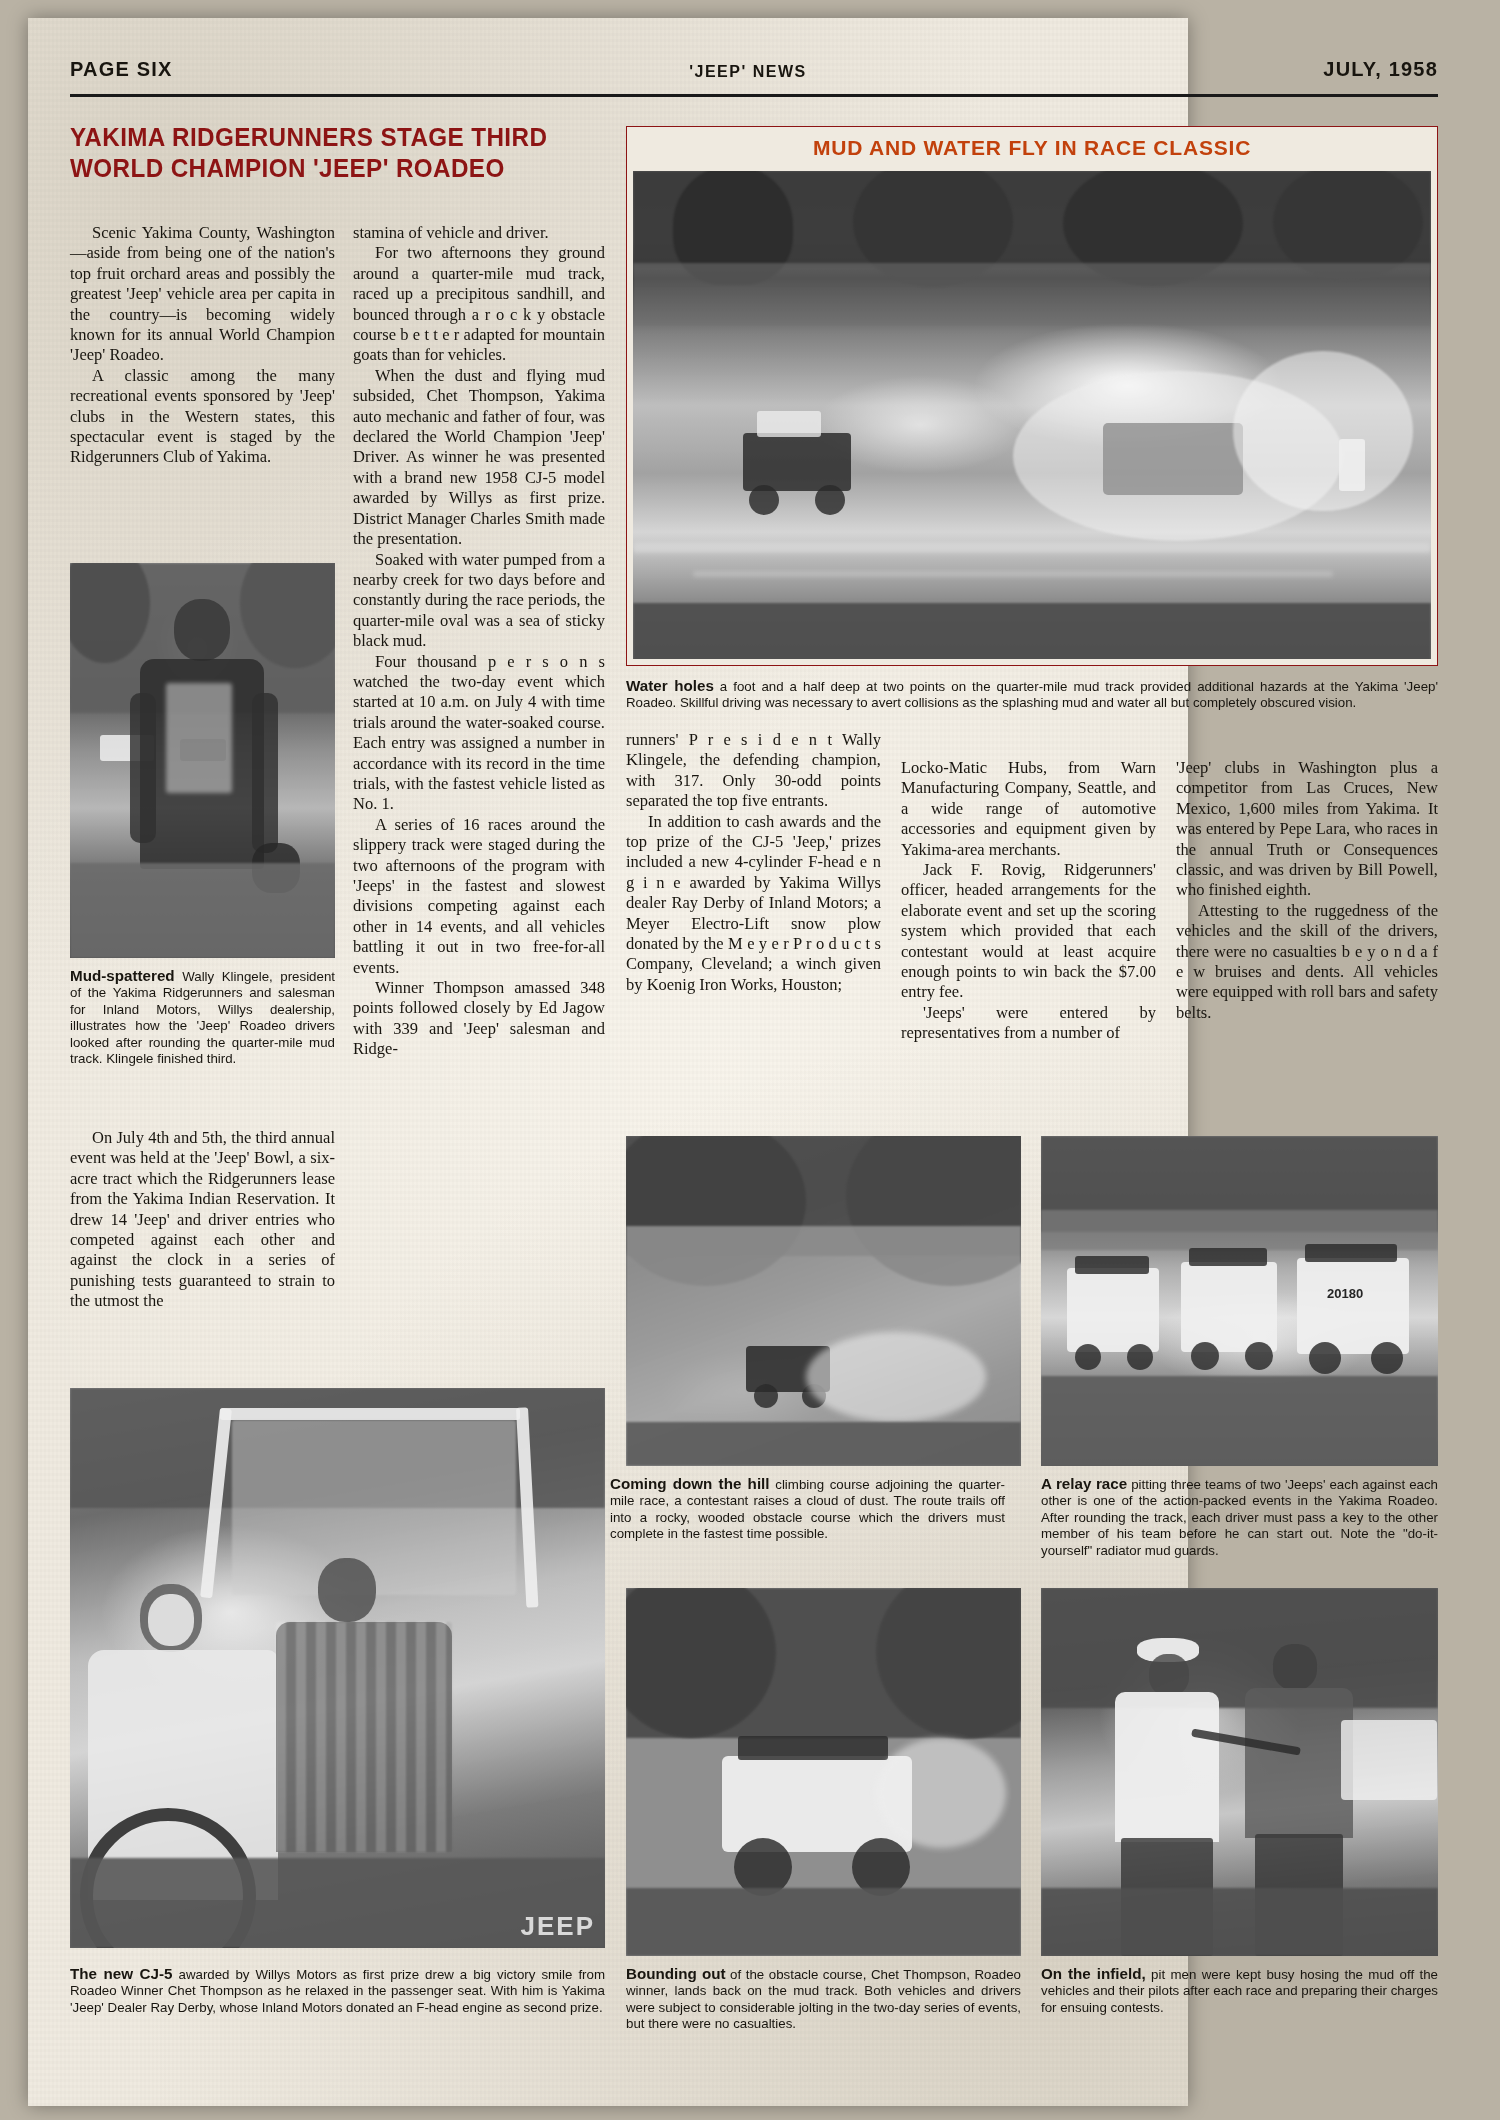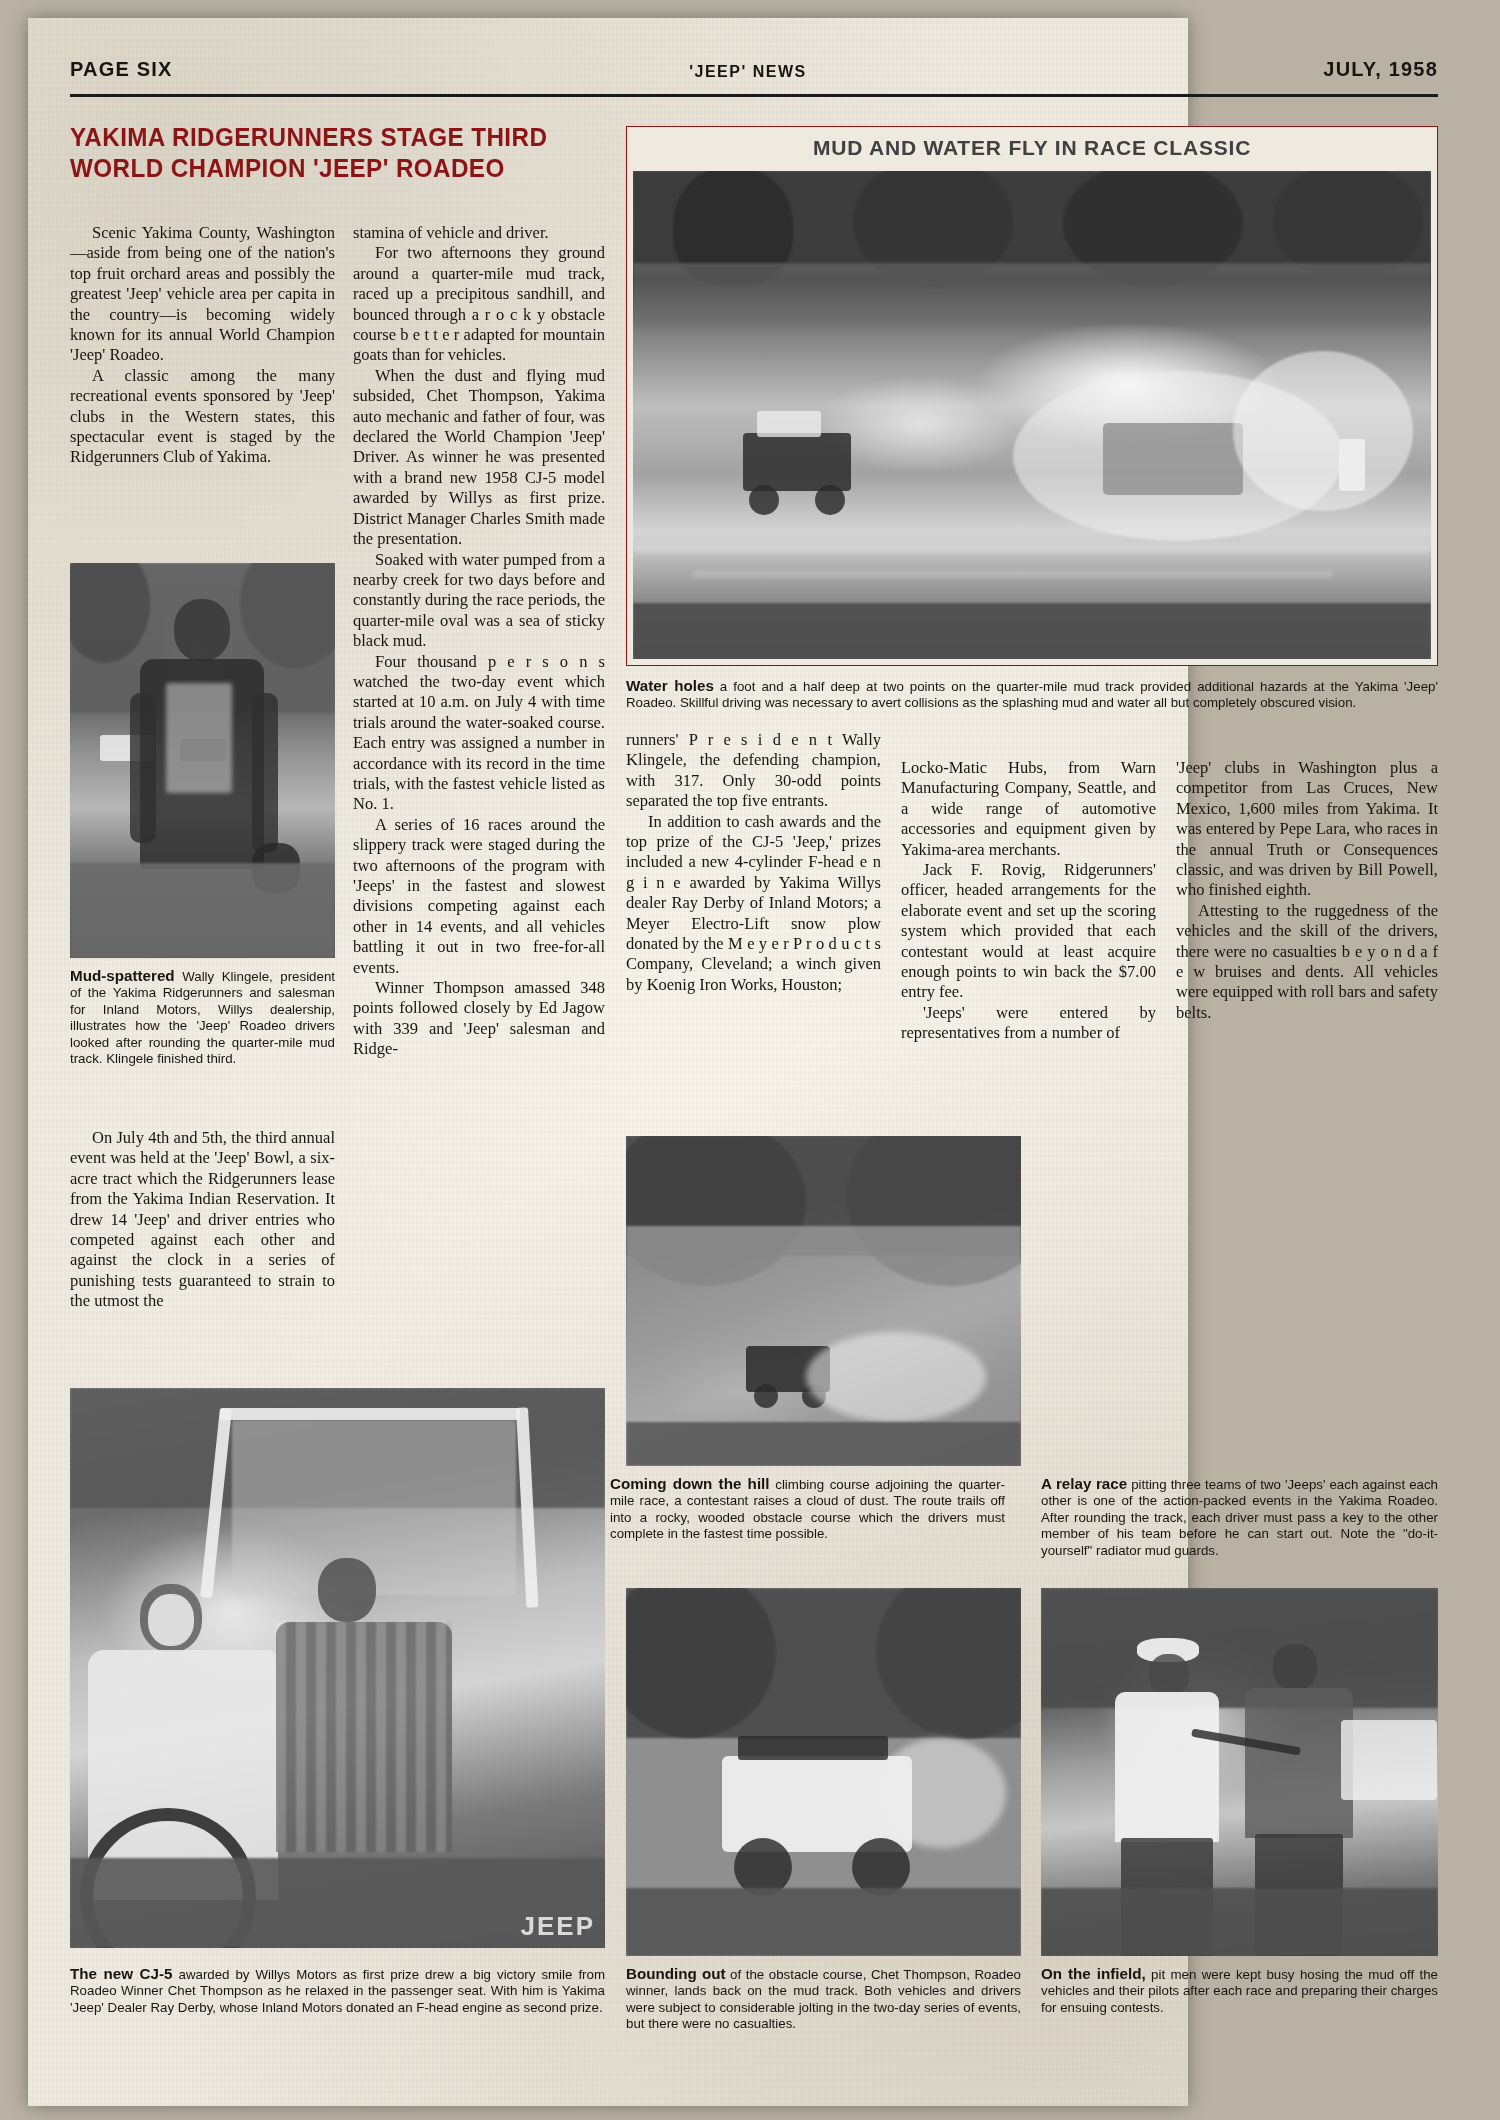--- a/index.html
+++ b/index.html
@@ -79,21 +79,21 @@
   
   #topphoto-wrap{
     position:absolute;left:598px;top:108px;width:812px;height:540px;
     border:1.5px solid #8d1414;
     box-sizing:border-box;
     background:#efeae0;
   }
   #topphoto-title{
     font-family:"Liberation Sans", sans-serif;
     font-weight:bold;font-size:21px;letter-spacing:.8px;
-    text-align:center;color:#404040;
+    text-align:center;color:#c2410c;
     padding:9px 0 7px;
   }
   #topphoto{position:absolute;left:6px;top:44px;width:798px;height:488px;}
   
   .scene-water{
     background:
       radial-gradient(ellipse 220px 90px at 62% 44%, rgba(255,255,255,.92) 0%, rgba(255,255,255,0) 70%),
       radial-gradient(ellipse 150px 70px at 36% 52%, rgba(255,255,255,.55) 0%, rgba(255,255,255,0) 70%),
       linear-gradient(180deg,#5d5f54 0%,#6d6f63 14%,#34372f 22%,#7d8177 33%,#b9bcb4 48%,#9ea298 62%,#cfd2cb 74%,#8a8d85 88%,#6f726a 100%);
   }
@@ -282,20 +282,41 @@
     <div class="blob" style="left:176px;top:248px;width:24px;height:24px;border-radius:50%;"></div>
 
     <div class="blob light" style="left:180px;top:196px;width:180px;height:90px;border-radius:50%;opacity:.55;filter:blur(3px);"></div>
     <div class="blob soft" style="left:0;top:286px;width:395px;height:44px;background:#5a5f4b;opacity:.9;border-radius:0;"></div>
   </div>
   <div class="capt" style="left:582px;top:1458px;width:395px;">
     <b>Coming down the hill</b>
     <span>climbing course adjoining the quarter-mile race, a contestant raises a cloud of dust. The route trails off into a rocky, wooded obstacle course which the drivers must complete in the fastest time possible.</span>
   </div>
 
+  <div class="photo scene-relay" style="left:1013px;top:1118px;width:397px;height:330px;">
+    <div class="blob soft" style="left:0;top:0;width:397px;height:96px;background:#4e553e;opacity:.9;border-radius:0;"></div>
+    <div class="blob soft" style="left:0;top:74px;width:397px;height:40px;background:#7b8169;opacity:.7;border-radius:0;"></div>
+
+    <div class="blob light" style="left:26px;top:132px;width:92px;height:84px;opacity:.92;border-radius:4px;"></div>
+    <div class="blob" style="left:34px;top:120px;width:74px;height:18px;"></div>
+    <div class="blob light" style="left:140px;top:126px;width:96px;height:90px;opacity:.92;border-radius:4px;"></div>
+    <div class="blob" style="left:148px;top:112px;width:78px;height:18px;"></div>
+    <div class="blob light" style="left:256px;top:122px;width:112px;height:96px;opacity:.94;border-radius:4px;"></div>
+    <div class="blob" style="left:264px;top:108px;width:92px;height:18px;"></div>
+
+    <div class="blob" style="left:34px;top:208px;width:26px;height:26px;border-radius:50%;"></div>
+    <div class="blob" style="left:86px;top:208px;width:26px;height:26px;border-radius:50%;"></div>
+    <div class="blob" style="left:150px;top:206px;width:28px;height:28px;border-radius:50%;"></div>
+    <div class="blob" style="left:204px;top:206px;width:28px;height:28px;border-radius:50%;"></div>
+    <div class="blob" style="left:268px;top:206px;width:32px;height:32px;border-radius:50%;"></div>
+    <div class="blob" style="left:330px;top:206px;width:32px;height:32px;border-radius:50%;"></div>
+
+    <div style="position:absolute;left:286px;top:150px;font-family:'Liberation Sans',sans-serif;font-size:13px;font-weight:bold;color:#2a2b25;">20180</div>
+    <div class="blob soft" style="left:0;top:240px;width:397px;height:90px;background:#5d6250;opacity:.92;border-radius:0;"></div>
+  </div>
   <div class="capt" style="left:1013px;top:1458px;width:397px;">
     <b>A relay race</b>
     <span>pitting three teams of two 'Jeeps' each against each other is one of the action-packed events in the Yakima Roadeo. After rounding the track, each driver must pass a key to the other member of his team before he can start out. Note the "do-it-yourself" radiator mud guards.</span>
   </div>
 
   <div class="photo scene-bound" style="left:598px;top:1570px;width:395px;height:368px;">
     <div class="blob soft" style="left:0;top:0;width:395px;height:150px;background:#49503a;opacity:.92;border-radius:0;"></div>
     <div class="blob soft" style="left:-20px;top:-20px;width:170px;height:170px;background:#3d4430;border-radius:50%;"></div>
     <div class="blob soft" style="left:250px;top:-24px;width:180px;height:175px;background:#424935;border-radius:50%;"></div>
 

